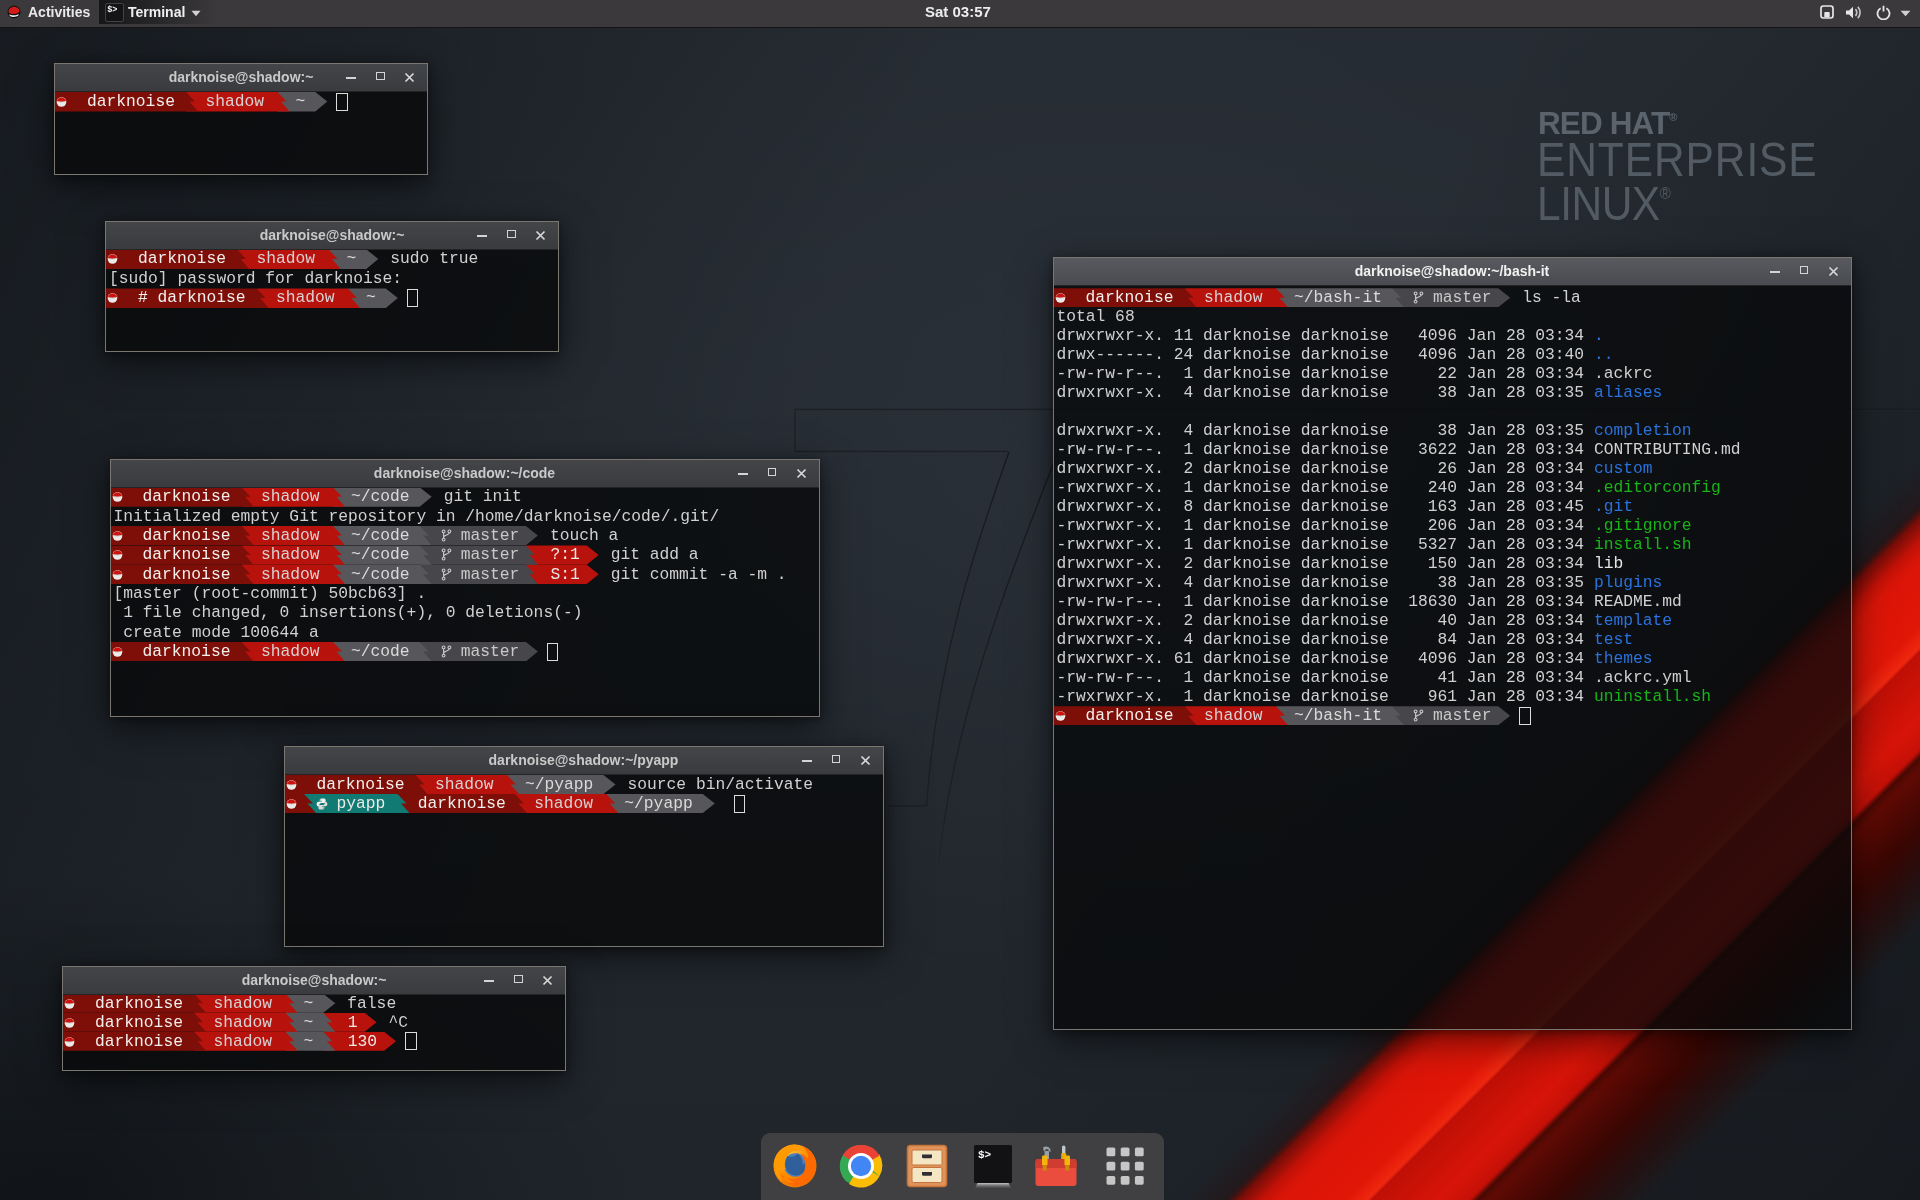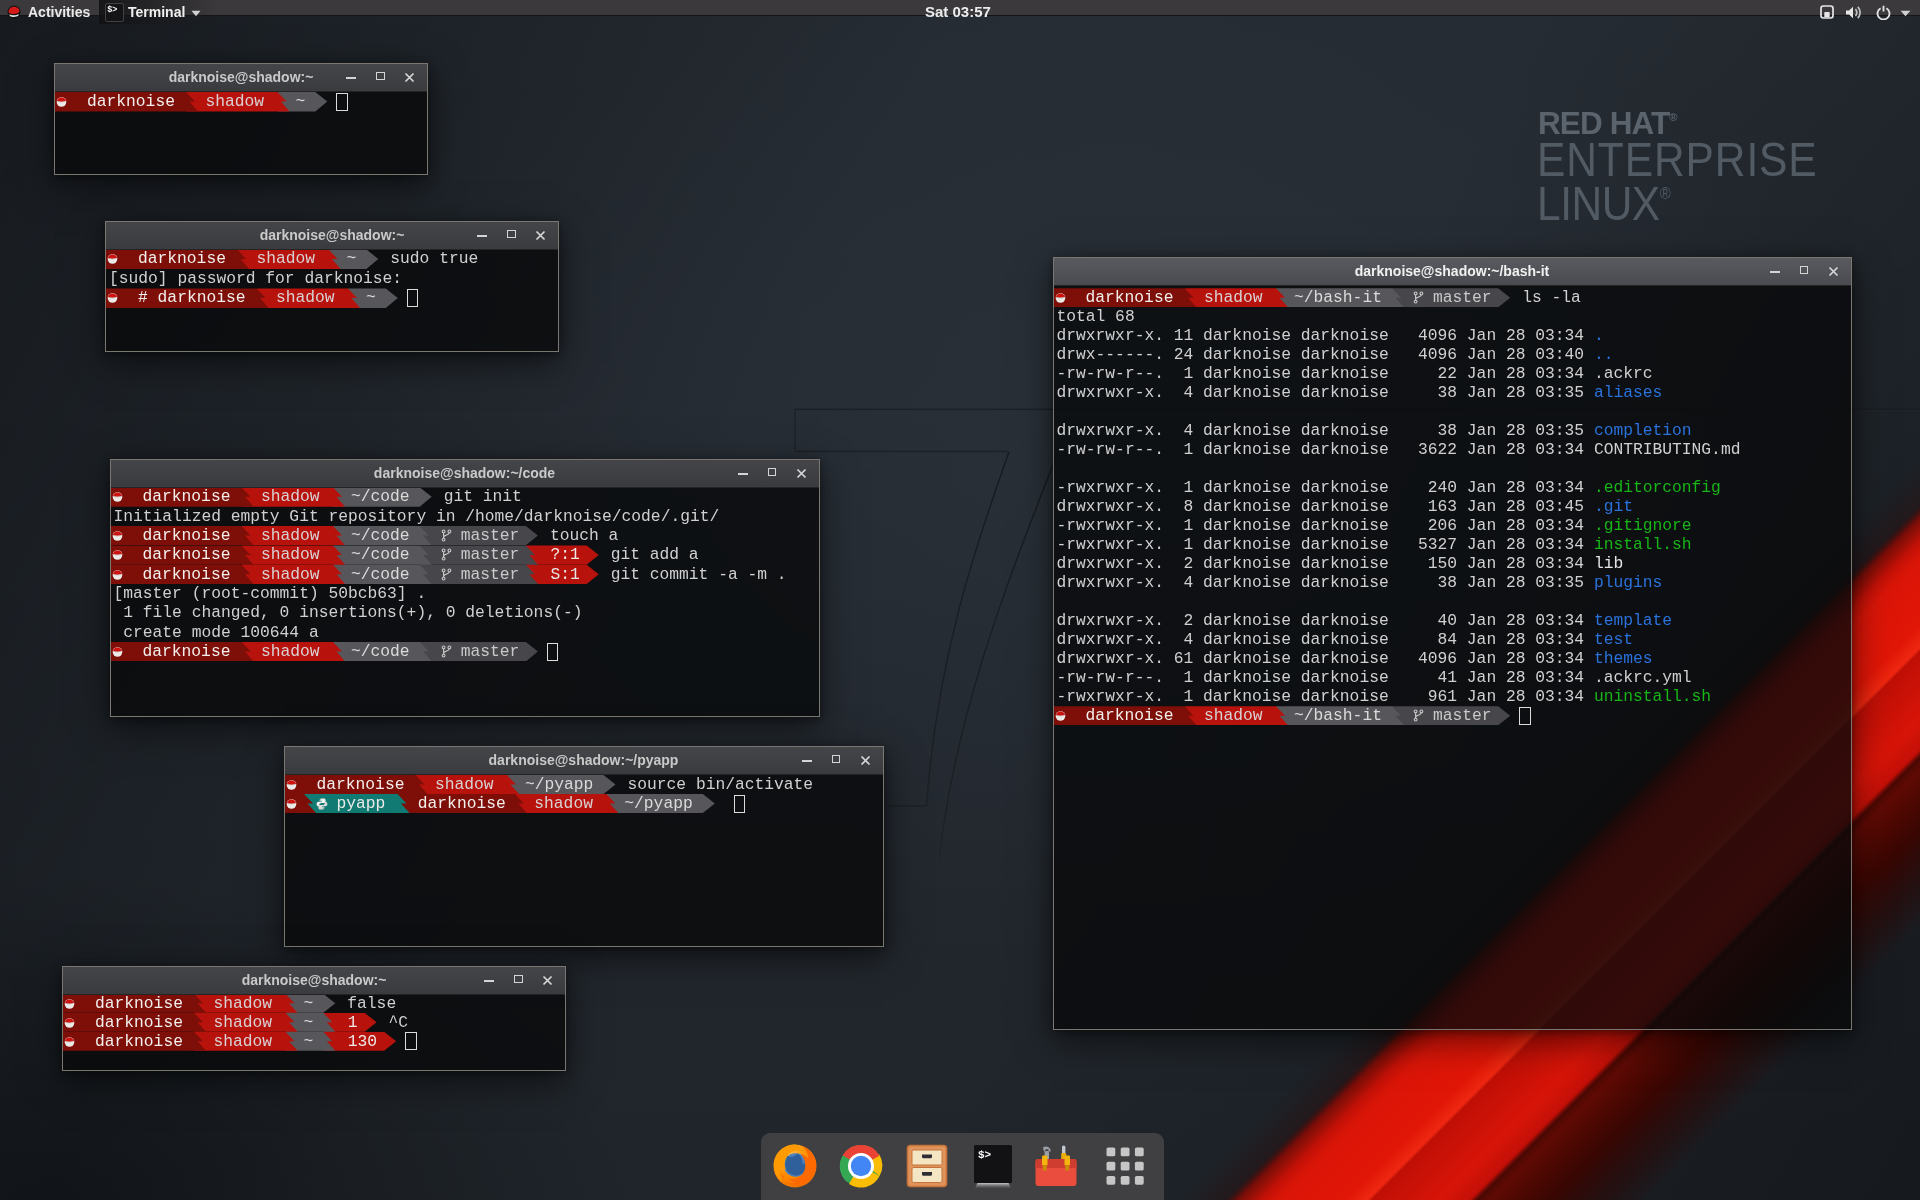--- a/index.html
+++ b/index.html
@@ -402,26 +402,28 @@
         <span class="abs mono" style="left:379.5px;top:0;color:#c9c9c9;z-index:60">master</span>
         <span class="abs mono" style="left:468.7px;top:0;color:#d0d0d0;z-index:60">ls -la</span>
       </div>
       <div class="abs mono" style="left:3px;top:21.2px;white-space:pre;z-index:60"><span style="color:#d0d0d0">total 68</span></div>
       <div class="abs mono" style="left:3px;top:40.2px;white-space:pre;z-index:60"><span style="color:#d0d0d0">drwxrwxr-x. 11 darknoise darknoise   4096 Jan 28 03:34 </span><span style="color:#2a72dc">.</span></div>
       <div class="abs mono" style="left:3px;top:59.2px;white-space:pre;z-index:60"><span style="color:#d0d0d0">drwx------. 24 darknoise darknoise   4096 Jan 28 03:40 </span><span style="color:#2a72dc">..</span></div>
       <div class="abs mono" style="left:3px;top:78.2px;white-space:pre;z-index:60"><span style="color:#d0d0d0">-rw-rw-r--.  1 darknoise darknoise     22 Jan 28 03:34 </span><span style="color:#d0d0d0">.ackrc</span></div>
       <div class="abs mono" style="left:3px;top:97.2px;white-space:pre;z-index:60"><span style="color:#d0d0d0">drwxrwxr-x.  4 darknoise darknoise     38 Jan 28 03:35 </span><span style="color:#2a72dc">aliases</span></div>
       <div class="abs mono" style="left:3px;top:135.2px;white-space:pre;z-index:60"><span style="color:#d0d0d0">drwxrwxr-x.  4 darknoise darknoise     38 Jan 28 03:35 </span><span style="color:#2a72dc">completion</span></div>
       <div class="abs mono" style="left:3px;top:154.2px;white-space:pre;z-index:60"><span style="color:#d0d0d0">-rw-rw-r--.  1 darknoise darknoise   3622 Jan 28 03:34 </span><span style="color:#d0d0d0">CONTRIBUTING.md</span></div>
+      <div class="abs mono" style="left:3px;top:173.2px;white-space:pre;z-index:60"><span style="color:#d0d0d0">drwxrwxr-x.  2 darknoise darknoise     26 Jan 28 03:34 </span><span style="color:#2a72dc">custom</span></div>
       <div class="abs mono" style="left:3px;top:192.2px;white-space:pre;z-index:60"><span style="color:#d0d0d0">-rwxrwxr-x.  1 darknoise darknoise    240 Jan 28 03:34 </span><span style="color:#17b517">.editorconfig</span></div>
       <div class="abs mono" style="left:3px;top:211.2px;white-space:pre;z-index:60"><span style="color:#d0d0d0">drwxrwxr-x.  8 darknoise darknoise    163 Jan 28 03:45 </span><span style="color:#2a72dc">.git</span></div>
       <div class="abs mono" style="left:3px;top:230.2px;white-space:pre;z-index:60"><span style="color:#d0d0d0">-rwxrwxr-x.  1 darknoise darknoise    206 Jan 28 03:34 </span><span style="color:#17b517">.gitignore</span></div>
       <div class="abs mono" style="left:3px;top:249.2px;white-space:pre;z-index:60"><span style="color:#d0d0d0">-rwxrwxr-x.  1 darknoise darknoise   5327 Jan 28 03:34 </span><span style="color:#17b517">install.sh</span></div>
       <div class="abs mono" style="left:3px;top:268.2px;white-space:pre;z-index:60"><span style="color:#d0d0d0">drwxrwxr-x.  2 darknoise darknoise    150 Jan 28 03:34 </span><span style="color:#e5e5e5">lib</span></div>
       <div class="abs mono" style="left:3px;top:287.2px;white-space:pre;z-index:60"><span style="color:#d0d0d0">drwxrwxr-x.  4 darknoise darknoise     38 Jan 28 03:35 </span><span style="color:#2a72dc">plugins</span></div>
+      <div class="abs mono" style="left:3px;top:306.2px;white-space:pre;z-index:60"><span style="color:#d0d0d0">-rw-rw-r--.  1 darknoise darknoise  18630 Jan 28 03:34 </span><span style="color:#d0d0d0">README.md</span></div>
       <div class="abs mono" style="left:3px;top:325.2px;white-space:pre;z-index:60"><span style="color:#d0d0d0">drwxrwxr-x.  2 darknoise darknoise     40 Jan 28 03:34 </span><span style="color:#2a72dc">template</span></div>
       <div class="abs mono" style="left:3px;top:344.2px;white-space:pre;z-index:60"><span style="color:#d0d0d0">drwxrwxr-x.  4 darknoise darknoise     84 Jan 28 03:34 </span><span style="color:#2a72dc">test</span></div>
       <div class="abs mono" style="left:3px;top:363.2px;white-space:pre;z-index:60"><span style="color:#d0d0d0">drwxrwxr-x. 61 darknoise darknoise   4096 Jan 28 03:34 </span><span style="color:#2a72dc">themes</span></div>
       <div class="abs mono" style="left:3px;top:382.2px;white-space:pre;z-index:60"><span style="color:#d0d0d0">-rw-rw-r--.  1 darknoise darknoise     41 Jan 28 03:34 </span><span style="color:#d0d0d0">.ackrc.yml</span></div>
       <div class="abs mono" style="left:3px;top:401.2px;white-space:pre;z-index:60"><span style="color:#d0d0d0">-rwxrwxr-x.  1 darknoise darknoise    961 Jan 28 03:34 </span><span style="color:#17b517">uninstall.sh</span></div>
       <div class="abs" style="left:0;top:420.2px;width:100%;height:19.00px;overflow:visible">
         <div class="abs" style="left:0.0px;top:0;width:144.0px;height:100%;background:#7d0e08;z-index:40;clip-path:polygon(0 0, 131.0px 0, 140.0px 9.5px, 134.5px 9.5px, 143.0px 100%, 0 100%)"></div>
         <div class="abs" style="left:131.0px;top:0;width:104.5px;height:100%;background:#b8120c;z-index:39;clip-path:polygon(0 0, 91.5px 0, 100.5px 9.5px, 95.0px 9.5px, 103.5px 100%, 0 100%)"></div>
         <div class="abs" style="left:222.5px;top:0;width:129.0px;height:100%;background:#57575b;z-index:38;clip-path:polygon(0 0, 116.0px 0, 125.0px 9.5px, 119.5px 9.5px, 128.0px 100%, 0 100%)"></div>
         <div class="abs" style="left:338.5px;top:0;width:119.2px;height:100%;background:#47474b;z-index:37;clip-path:polygon(0 0, 106.2px 0, 118.2px 9.5px, 106.2px 100%, 0 100%)"></div>
@@ -440,21 +442,21 @@
             <circle cx="8.4" cy="2.4" r="1.4"></circle>
             <circle cx="2.6" cy="10.6" r="1.4"></circle>
             <path d="M2.6 3.8 V9.2 M8.4 3.8 C8.4 6.4 2.6 5.4 2.6 8.4"></path>
           </g>
         </svg>
         <span class="abs mono" style="left:379.5px;top:0;color:#c9c9c9;z-index:60">master</span>
       </div>
     </div>
 </div>
 
-<div class="abs" style="left:0;top:0;width:1920px;height:16px;background:#3b393c;border-bottom:1px solid #121416;z-index:500">
+<div class="abs" style="left:0;top:0;width:1920px;height:28px;background:#3b393c;border-bottom:1px solid #121416;z-index:500">
   <svg class="abs" style="left:7px;top:5px" width="14" height="14" viewBox="0 0 14 14">
       <circle cx="7" cy="7" r="6.5" fill="#101010"></circle>
       <path d="M2.2 9.2 C4.5 10.6 9.5 10.6 11.8 9.0 L11.2 10.8 C9.3 12.2 4.9 12.3 2.9 10.9 Z" fill="#e8e8e8"></path>
       <path d="M1.6 7.4 C1.2 4.4 3.6 1.8 7 1.8 C10.4 1.8 12.8 4.1 12.4 6.6 L11.2 8.1 C7.8 9.5 4.2 9.3 1.6 7.4 Z" fill="#d41919"></path>
     </svg>
   <span class="abs" style="left:28px;top:3.5px;font:600 14px 'Liberation Sans';color:#e9e9e9">Activities</span>
   <div class="abs" style="left:99px;top:0;width:118px;height:24px;background:linear-gradient(90deg, rgba(16,16,18,0.85), rgba(26,26,28,0.55) 55%, rgba(40,40,42,0) 100%)"></div>
   <svg class="abs" style="left:105px;top:2.5px" width="19" height="19" viewBox="0 0 19 19">
       <rect x="0.5" y="0.5" width="18" height="18" rx="1.5" fill="#141416" stroke="#555557" stroke-width="0.7"></rect>
       <text x="2.2" y="9" font-family="Liberation Mono" font-size="8.5" font-weight="bold" fill="#f5f5f5">$&gt;</text>

